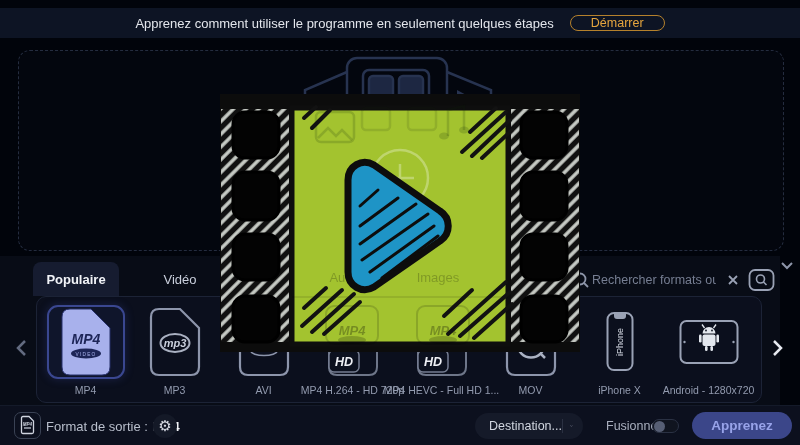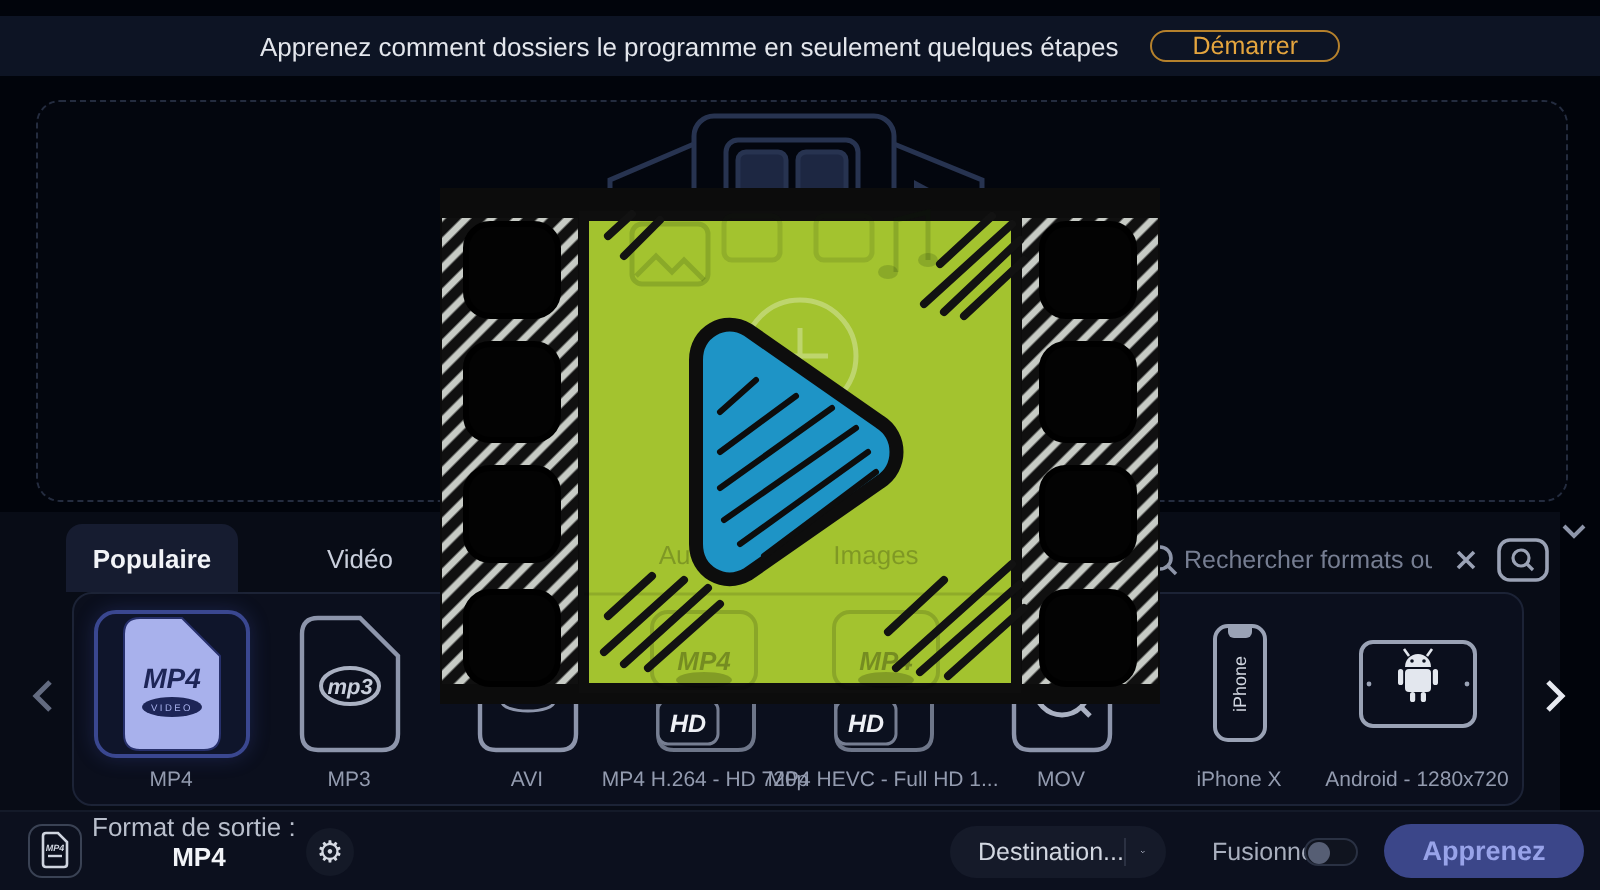--- a/index.html
+++ b/index.html
@@ -39,21 +39,21 @@
   .tile.selected .tile-iconwrap{border-color:#3a4790;background:#0f152b;
         box-shadow:0 0 10px rgba(70,90,200,.25);}
   .tile-label{margin-top:5px;font-size:10.5px;color:#939baf;white-space:nowrap;}
   .nav-arrow{position:absolute;top:336px;width:16px;height:24px;z-index:2;cursor:pointer;}
   
   .footer{position:absolute;left:0;top:405px;width:800px;height:40px;background:#0c101e;
           border-top:1px solid #141a29;display:flex;align-items:center;}
   .fmt-badge{position:absolute;left:14px;top:6px;width:27px;height:27px;border:1.5px solid #3a4254;
           border-radius:7px;display:flex;align-items:center;justify-content:center;}
   .fmt-text{position:absolute;left:46px;top:0;height:40px;display:flex;align-items:center;
-          font-size:13px;color:#b9bfcc;flex-direction:column;}
+          font-size:13px;color:#b9bfcc;}
   .fmt-value{color:#f2f4f8;font-weight:bold;margin-left:5px;}
   .gear-btn{position:absolute;left:153px;top:8px;width:24px;height:24px;border-radius:50%;
           background:#141927;color:#d6dae3;font-size:15px;display:flex;align-items:center;
           justify-content:center;cursor:pointer;}
   .dest-btn{position:absolute;left:475px;top:7px;width:108px;height:26px;border-radius:13px;
           background:#151a29;display:flex;align-items:center;cursor:pointer;}
   .dest-label{font-size:12.5px;color:#d2d7e1;margin-left:14px;flex:1;}
   .dest-div{width:1px;height:14px;background:#2b3142;margin-right:8px;}
   .merge-label{position:absolute;left:606px;top:0;height:40px;display:flex;align-items:center;
           font-size:12.5px;color:#a9afbe;}
@@ -63,21 +63,21 @@
   .convert-btn{position:absolute;left:692px;top:6px;width:100px;height:27px;border-radius:14px;
           background:#3b4689;border:none;color:#98a3e9;font-weight:bold;font-size:13.5px;
           font-family:inherit;cursor:pointer;}
 </style>
 </head>
 <body>
 
 <div class="app">
 
   <div class="banner">
-    <span class="banner-msg">Apprenez comment dossiers le programme en seulement quelques étapes</span>
+    <span class="banner-msg">Apprenez comment utiliser le programme en seulement quelques étapes</span>
     <button class="banner-btn">Démarrer</button>
   </div>
 
   <div class="dropzone"></div>
 
   <svg class="underlay" width="210" height="165" viewBox="0 0 210 165">
     <g fill="none" stroke="#273350" stroke-width="2.5">
       <rect x="52" y="8" width="100" height="64" rx="10"></rect>
       <rect x="68" y="20" width="66" height="38" rx="6"></rect>
       <rect x="74" y="26" width="24" height="26" rx="4" fill="#1d2742"></rect>

